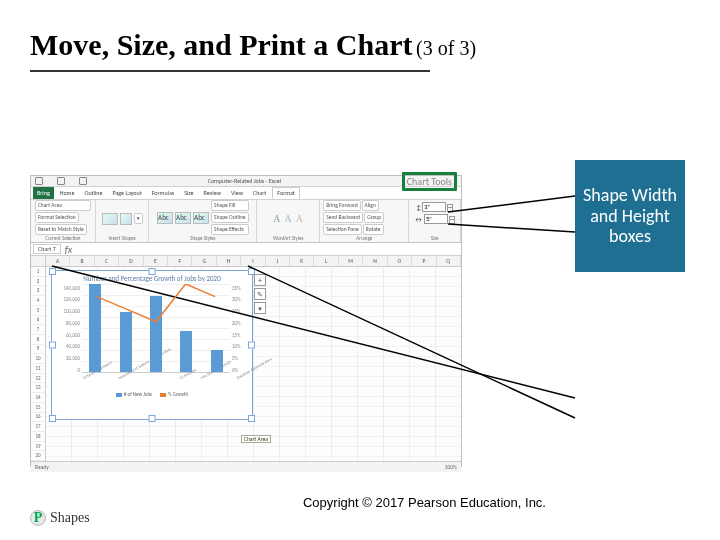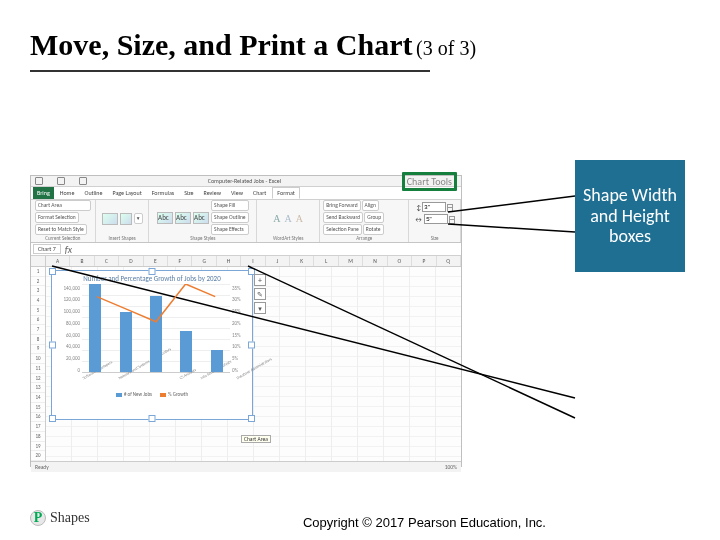--- a/index.html
+++ b/index.html
@@ -184,21 +184,21 @@
     box-sizing:border-box;
   }
   .callout.c1{ left:575px; top:160px; width:110px; height:112px; }
   .callout.c2{ left:575px; top:378px; width:110px; height:60px; }
 
   svg.arrows{position:absolute;left:0;top:0;width:720px;height:540px;pointer-events:none;}
 
   .footer {
     position:absolute;
     right:30px;
-    bottom:10px;
+    bottom:30px;
     font-size:13px;
     color:#000;
     font-family: Arial, sans-serif;
   }
   .plogo {
     position:absolute;
     left:30px;
     bottom:14px;
     display:flex;
     align-items:center;

